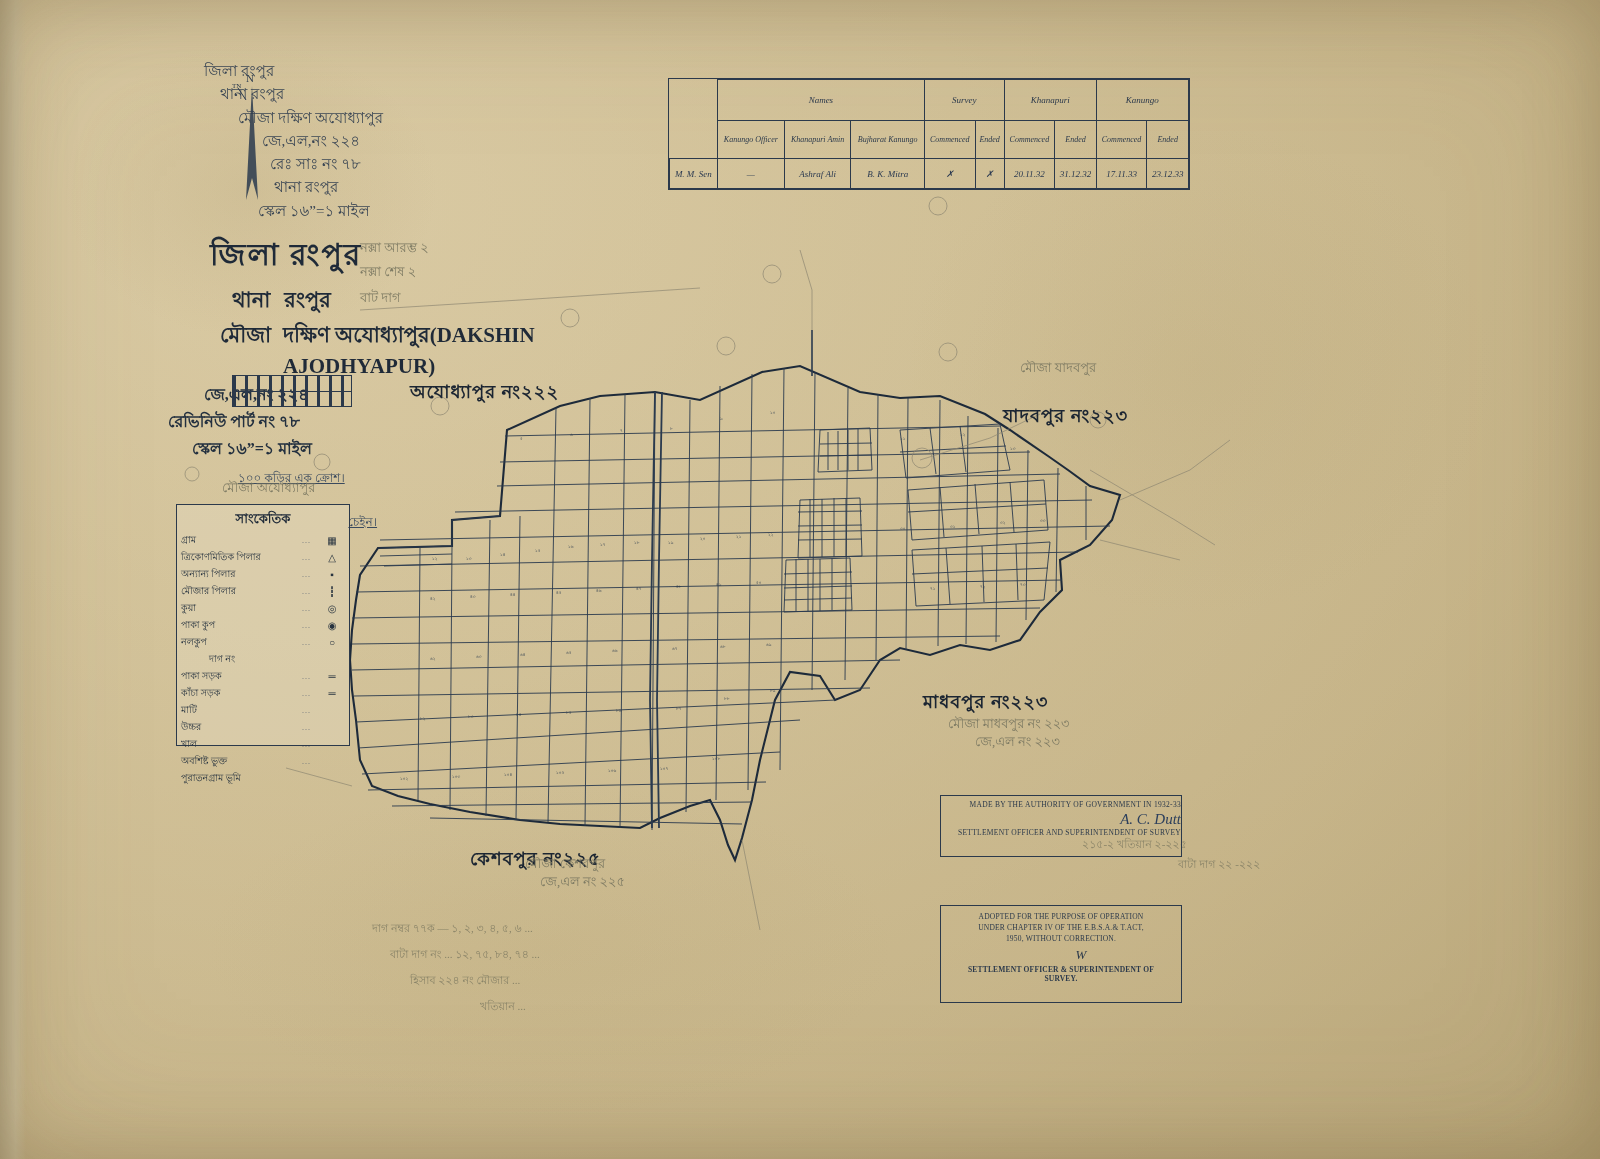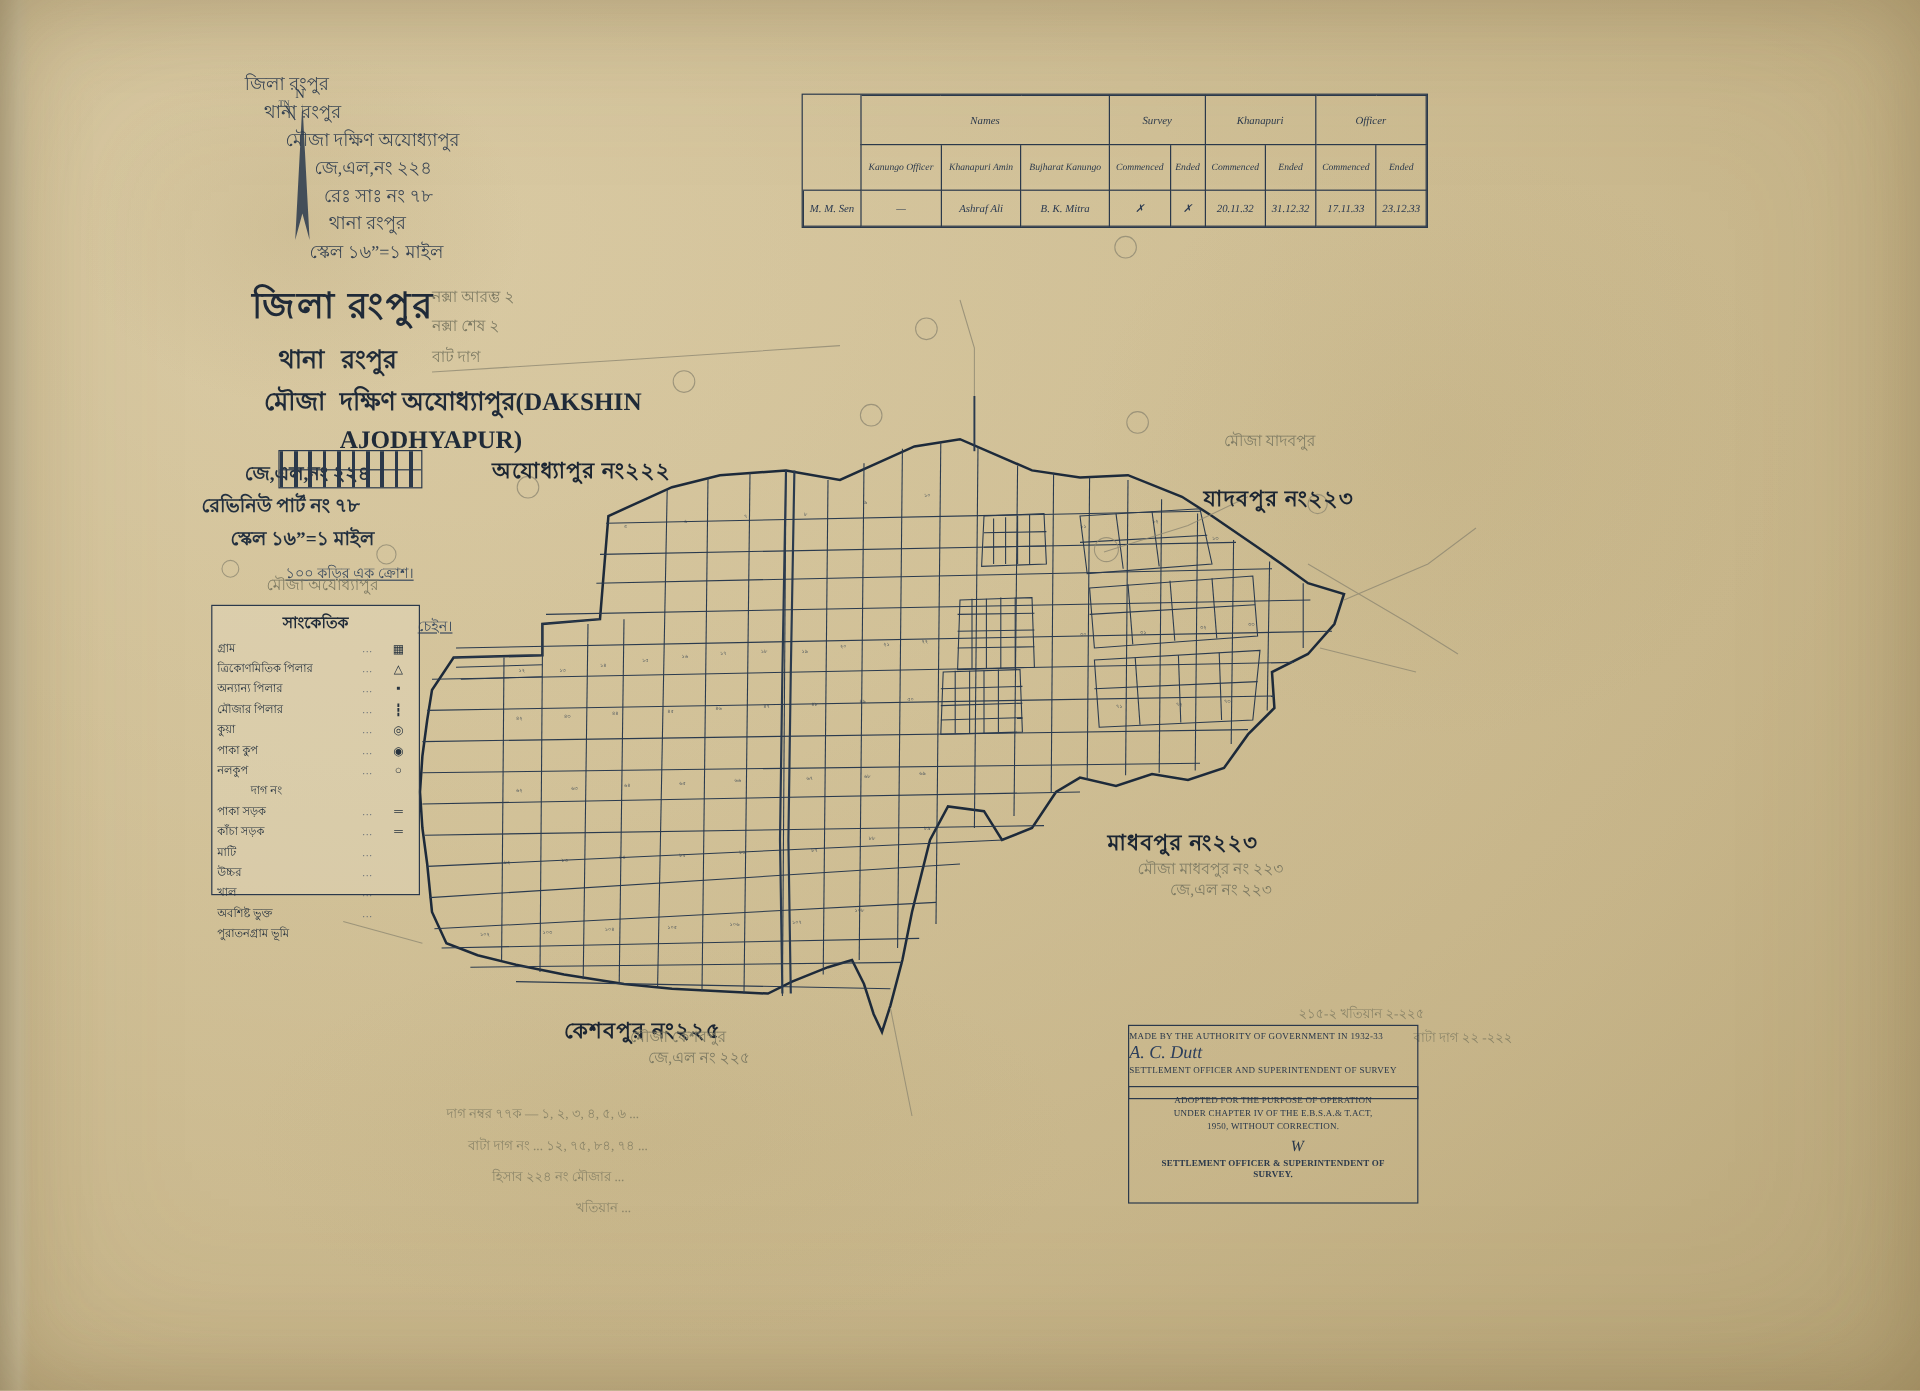--- a/index.html
+++ b/index.html
@@ -55,22 +55,22 @@
   
   #survtable{position:absolute;left:668px;top:78px;width:520px;height:110px;
     border:1.2px solid #2b394b;}
   #survtable table{width:100%;height:100%;border-collapse:collapse;font-size:8px;color:#2b394b;}
   #survtable td,#survtable th{border:1px solid #2b394b;text-align:center;font-weight:normal;
     font-style:italic;padding:1px 2px;}
   #survtable .grp{font-size:9px;}
   #survtable .val{font-family:"Liberation Serif",serif;font-style:italic;color:#2a3950;font-size:9px;}
 
   
-  #auth1{position:absolute;left:940px;top:854px;width:240px;height:60px;border:1.2px solid #2b394b;
-    text-align:left;color:#2b394b;}
+  #auth1{position:absolute;left:940px;top:795px;width:240px;height:60px;border:1.2px solid #2b394b;
+    text-align:right;color:#2b394b;}
   #auth1 .l1{font-size:7.5px;letter-spacing:.3px;margin-top:4px;}
   #auth1 .sig{font-size:15px;font-style:italic;color:#2c3f5c;margin:2px 0 0;}
   #auth1 .l2{font-size:7.5px;letter-spacing:.3px;}
   #auth2{position:absolute;left:940px;top:905px;width:240px;height:96px;border:1.6px solid #2b394b;
     text-align:center;color:#2b394b;}
   #auth2 .ln{font-size:7.5px;letter-spacing:.2px;line-height:1.45;}
   #auth2 .sig2{font-size:13px;font-style:italic;}
   #auth2 .bot{font-size:7.5px;font-weight:bold;letter-spacing:.2px;line-height:1.3;}
 
   
@@ -417,21 +417,21 @@
   </div>
 
   <div id="survtable">
     <table>
       <tbody>
         <tr>
           <td rowspan="2" style="border-top:none;border-left:none"></td>
           <td class="grp" colspan="3">Names</td>
           <td class="grp" colspan="2">Survey</td>
           <td class="grp" colspan="2">Khanapuri</td>
-          <td class="grp" colspan="2">Officer</td>
+          <td class="grp" colspan="2">Kanungo</td>
         </tr>
         <tr>
           <td>Kanungo Officer</td>
           <td>Khanapuri Amin</td>
           <td>Bujharat Kanungo</td>
           <td>Commenced</td>
           <td>Ended</td>
           <td>Commenced</td>
           <td>Ended</td>
           <td>Commenced</td>

